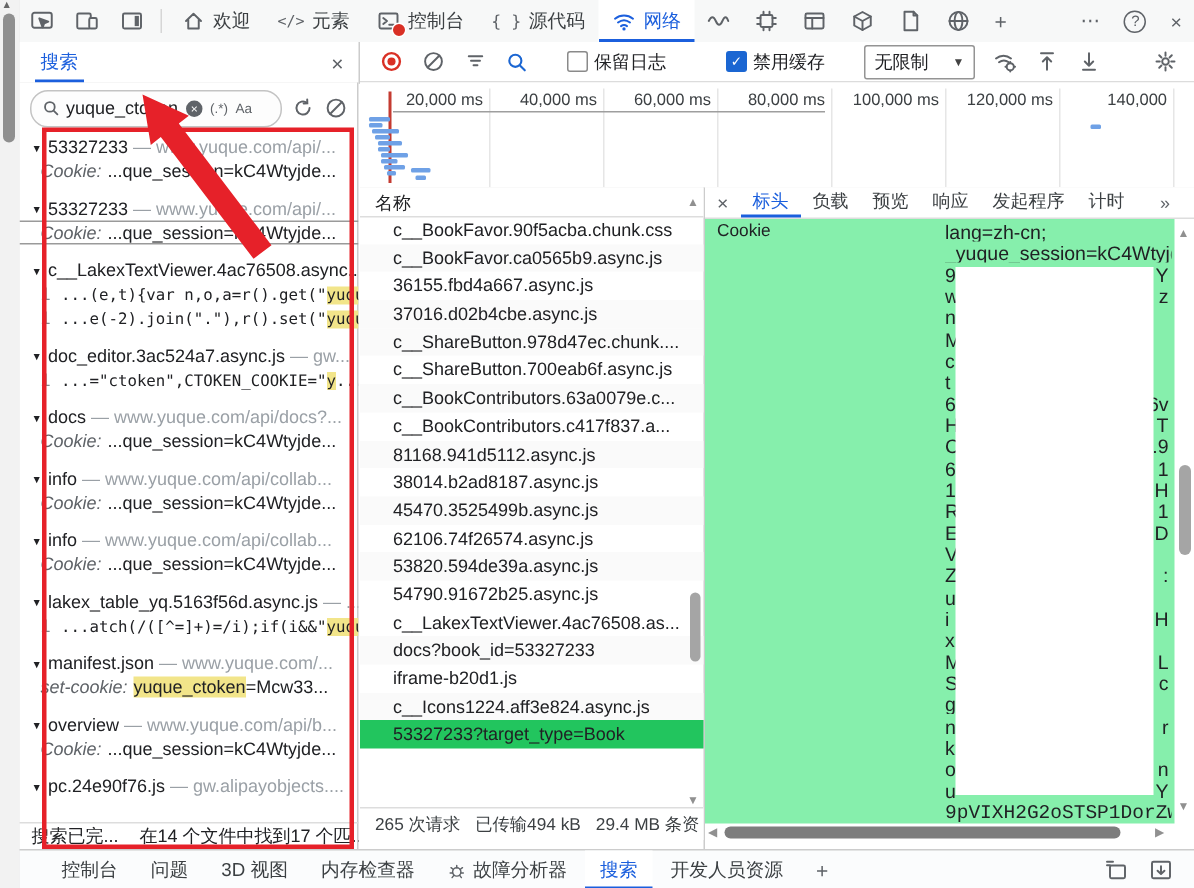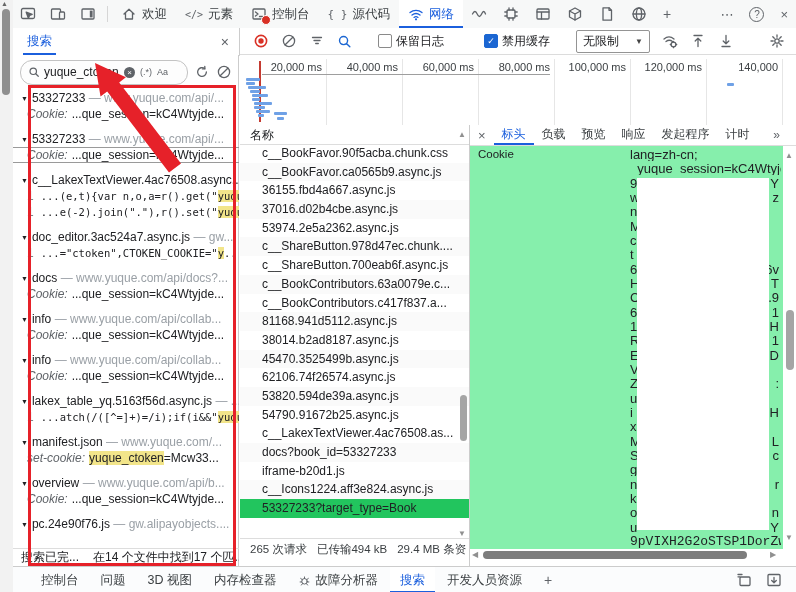--- a/index.html
+++ b/index.html
@@ -432,21 +432,20 @@
   <div class="files-panel">
     <div class="files-header">
       <span>名称</span>
       <span class="fh-arrow">▲</span>
     </div>
     <div id="file-rows">
         <div class="frow">c__BookFavor.90f5acba.chunk.css</div>
         <div class="frow alt">c__BookFavor.ca0565b9.async.js</div>
         <div class="frow">36155.fbd4a667.async.js</div>
         <div class="frow alt">37016.d02b4cbe.async.js</div>
-        <div class="frow">53974.2e5a2362.async.js</div>
         <div class="frow alt">c__ShareButton.978d47ec.chunk....</div>
         <div class="frow">c__ShareButton.700eab6f.async.js</div>
         <div class="frow alt">c__BookContributors.63a0079e.c...</div>
         <div class="frow">c__BookContributors.c417f837.a...</div>
         <div class="frow alt">81168.941d5112.async.js</div>
         <div class="frow">38014.b2ad8187.async.js</div>
         <div class="frow alt">45470.3525499b.async.js</div>
         <div class="frow">62106.74f26574.async.js</div>
         <div class="frow alt">53820.594de39a.async.js</div>
         <div class="frow">54790.91672b25.async.js</div>

